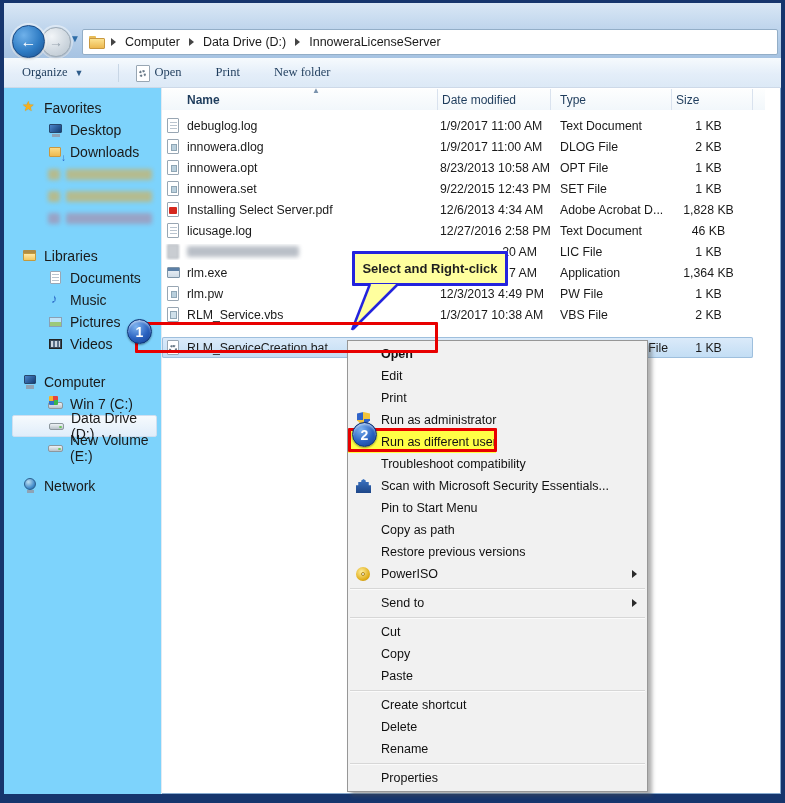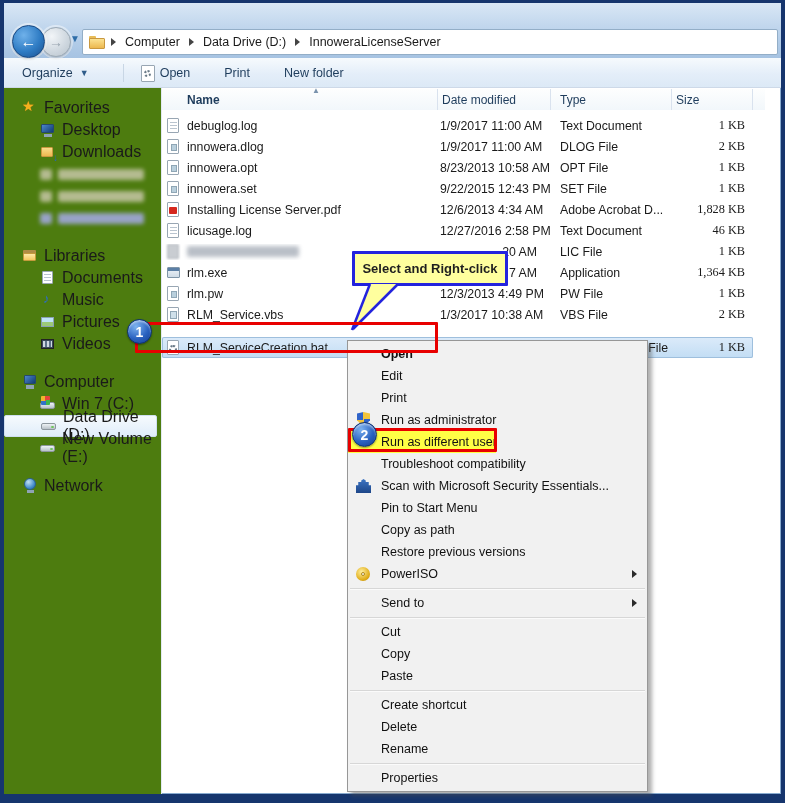--- a/index.html
+++ b/index.html
@@ -13,34 +13,34 @@
   .navdrop{position:absolute;left:66px;top:30px;font-size:10px;color:#2e6da8;}
   .addressbar{position:absolute;left:78px;top:26px;width:696px;height:26px;background:#fff;border:1px solid #93aec7;border-radius:2px;display:flex;align-items:center;box-sizing:border-box;padding-left:6px;}
   .crumb{display:flex;align-items:center;font-size:12.5px;color:#1a1a1a;}
   .crumb .seg{padding:2px 6px;cursor:default;}
   .crumb .sep{width:0;height:0;border-top:4px solid transparent;border-bottom:4px solid transparent;border-left:5px solid #444;margin:0 3px;}
   .ic-folder{width:17px;height:13px;position:relative;display:inline-block;margin-right:2px;}
   .ic-folder::before{content:"";position:absolute;left:0;top:0;width:7px;height:3px;background:#e8bc57;border-radius:1px 1px 0 0;}
   .ic-folder::after{content:"";position:absolute;left:0;top:2px;width:16px;height:11px;background:linear-gradient(#fbe291,#ecb84f);border:1px solid #c9983f;border-radius:1px;box-sizing:border-box;}
   
   .toolbar{position:absolute;left:4px;top:58px;width:777px;height:30px;background:linear-gradient(#f6fafd,#e4eef9 55%,#dce9f6);border-bottom:1px solid #cdd9e8;display:flex;align-items:center;font-size:12.5px;color:#1e3c5c;box-sizing:border-box;}
-  .tbtn{display:flex;align-items:center;gap:5px;padding:4px 8px;border-radius:2px;cursor:default;}
+  .tbtn{display:flex;align-items:center;gap:5px;padding:4px 8px;border-radius:2px;cursor:default;font-family:Liberation Serif, serif;}
   .tbtn .caret{font-size:9px;color:#2e5c8a;margin-left:2px;}
   .tb-sep{width:1px;height:18px;background:#c8d6e5;margin:0 8px 0 26px;}
   .ic-openfile{width:15px;height:16px;position:relative;display:inline-block;}
   .ic-openfile::before{content:"";position:absolute;left:1px;top:0;width:12px;height:15px;background:#fff;border:1px solid #98a6b3;border-radius:1px;}
   .ic-openfile::after{content:"";position:absolute;left:4px;top:5px;width:7px;height:7px;border-radius:50%;border:2px dotted #6a7a88;box-sizing:border-box;}
   
-  .sidebar{position:absolute;left:4px;top:88px;width:157px;height:706px;background:#4d7c0f;font-size:16px;color:#1a1a1a;padding-top:9px;box-sizing:border-box;overflow:hidden;}
+  .sidebar{position:absolute;left:4px;top:88px;width:157px;height:706px;background:#7dd3fc;font-size:14px;color:#1a1a1a;padding-top:9px;box-sizing:border-box;overflow:hidden;}
   .vdivider{position:absolute;left:161px;top:88px;width:1px;height:706px;background:#e2eaf2;}
   .sbsec{margin-top:16px;}
   .sbsec:first-child{margin-top:0;}
   .sbrow{height:22px;display:flex;align-items:center;gap:6px;margin-right:4px;cursor:default;}
   .sbrow.head{padding-left:18px;}
-  .sbrow.child{padding-left:36px;}
+  .sbrow.child{padding-left:36px;margin-left:8px;}
   .sbrow.sel{background:linear-gradient(#f6fafd,#e0edfa);border:1px solid #cfdff0;border-radius:2px;box-sizing:border-box;}
   .sblur{height:11px;border-radius:2px;filter:blur(2px);}
   
   .ic{display:inline-block;width:16px;height:16px;position:relative;flex:none;}
   .ic-star::before{content:"★";position:absolute;left:0;top:-2px;font-size:14px;color:#f5b01e;text-shadow:0 0 1px #c07f10;}
   .ic-monitor::before{content:"";position:absolute;left:1px;top:2px;width:13px;height:9px;background:linear-gradient(135deg,#4c86cc,#123d73);border:1px solid #26486e;border-radius:1px;box-sizing:border-box;}
   .ic-monitor::after{content:"";position:absolute;left:4px;top:12px;width:8px;height:3px;background:#8fa3b5;}
   .ic-folder-down::before{content:"";position:absolute;left:1px;top:3px;width:12px;height:10px;background:linear-gradient(#f9dd8a,#edb94f);border:1px solid #c9983f;border-radius:1px;box-sizing:border-box;}
   .ic-folder-down::after{content:"↓";position:absolute;right:-2px;bottom:-3px;font-size:10px;font-weight:bold;color:#2563c9;}
   .ic-recent::before{content:"";position:absolute;left:1px;top:3px;width:12px;height:10px;background:#dfe5ea;border:1px solid #9aa4ad;border-radius:1px;box-sizing:border-box;}
@@ -66,21 +66,21 @@
   .colhead .col{height:21px;display:flex;align-items:center;border-right:1px solid #d9e2ee;box-sizing:border-box;cursor:default;}
   .sortmark{position:absolute;left:312px;top:86px;font-size:8px;color:#7a93ad;z-index:3;}
   .rows{position:absolute;left:162px;top:115px;width:591px;font-size:12.3px;color:#1a1a1a;}
   .flrow{display:grid;grid-template-columns:276px 113px 121px 81px;align-items:center;height:21px;}
   .flrow.sel{background:linear-gradient(#dcebfa,#c2ddf4);box-shadow:inset 0 0 0 1px #9ebfdd;border-radius:2px;margin-top:12px;}
   .cell{white-space:nowrap;overflow:hidden;}
   .cell.name{display:flex;align-items:center;gap:6px;padding-left:4px;}
   .cell.date{padding-left:2px;}
   .cell.date.frag{text-align:right;padding-right:14px;}
   .cell.type{padding-left:9px;}
-  .cell.size{text-align:right;padding-right:8px;font-family:Liberation Serif, serif;}
+  .cell.size{text-align:center;padding-right:8px;}
   .blurbar{width:112px;height:11px;background:#b9bfc7;border-radius:2px;filter:blur(2px);}
   
   .fi{display:inline-block;width:15px;height:16px;position:relative;flex:none;}
   .fi::before{content:"";position:absolute;left:1px;top:0;width:12px;height:15px;background:#fff;border:1px solid #98a6b3;border-radius:1px;box-sizing:border-box;}
   .fi-text::after{content:"";position:absolute;left:4px;top:4px;width:7px;height:8px;background:repeating-linear-gradient(#b9c4cf 0 1px,transparent 1px 3px);}
   .fi-file::after{content:"";position:absolute;left:5px;top:5px;width:6px;height:7px;background:#b9cfdc;border:1px solid #8fa6b5;box-sizing:border-box;}
   .fi-pdf::after{content:"";position:absolute;left:3px;top:5px;width:8px;height:7px;background:#d5281e;border-radius:1px;}
   .fi-exe::before{top:2px;height:11px;width:13px;background:linear-gradient(#eef3f8,#cfdbe6);border:1px solid #7f95a8;}
   .fi-exe::after{content:"";position:absolute;left:2px;top:3px;width:11px;height:3px;background:#5b7fa6;}
   .fi-vbs::after{content:"";position:absolute;left:4px;top:4px;width:7px;height:8px;background:#cfe0ea;border:1px solid #8fa6b5;box-sizing:border-box;}
@@ -276,21 +276,21 @@
           <span class="fi fi-file"></span>
           <span>innowera.set</span>
         </div>
         <div class="cell date">9/22/2015 12:43 PM</div>
         <div class="cell type">SET File</div>
         <div class="cell size">1 KB</div>
       </div>
       <div class="flrow">
         <div class="cell name">
           <span class="fi fi-pdf"></span>
-          <span>Installing License Server.pdf</span>
+          <span>Installing Select Server.pdf</span>
         </div>
         <div class="cell date">12/6/2013 4:34 AM</div>
         <div class="cell type">Adobe Acrobat D...</div>
         <div class="cell size">1,828 KB</div>
       </div>
       <div class="flrow">
         <div class="cell name">
           <span class="fi fi-text"></span>
           <span>licusage.log</span>
         </div>

